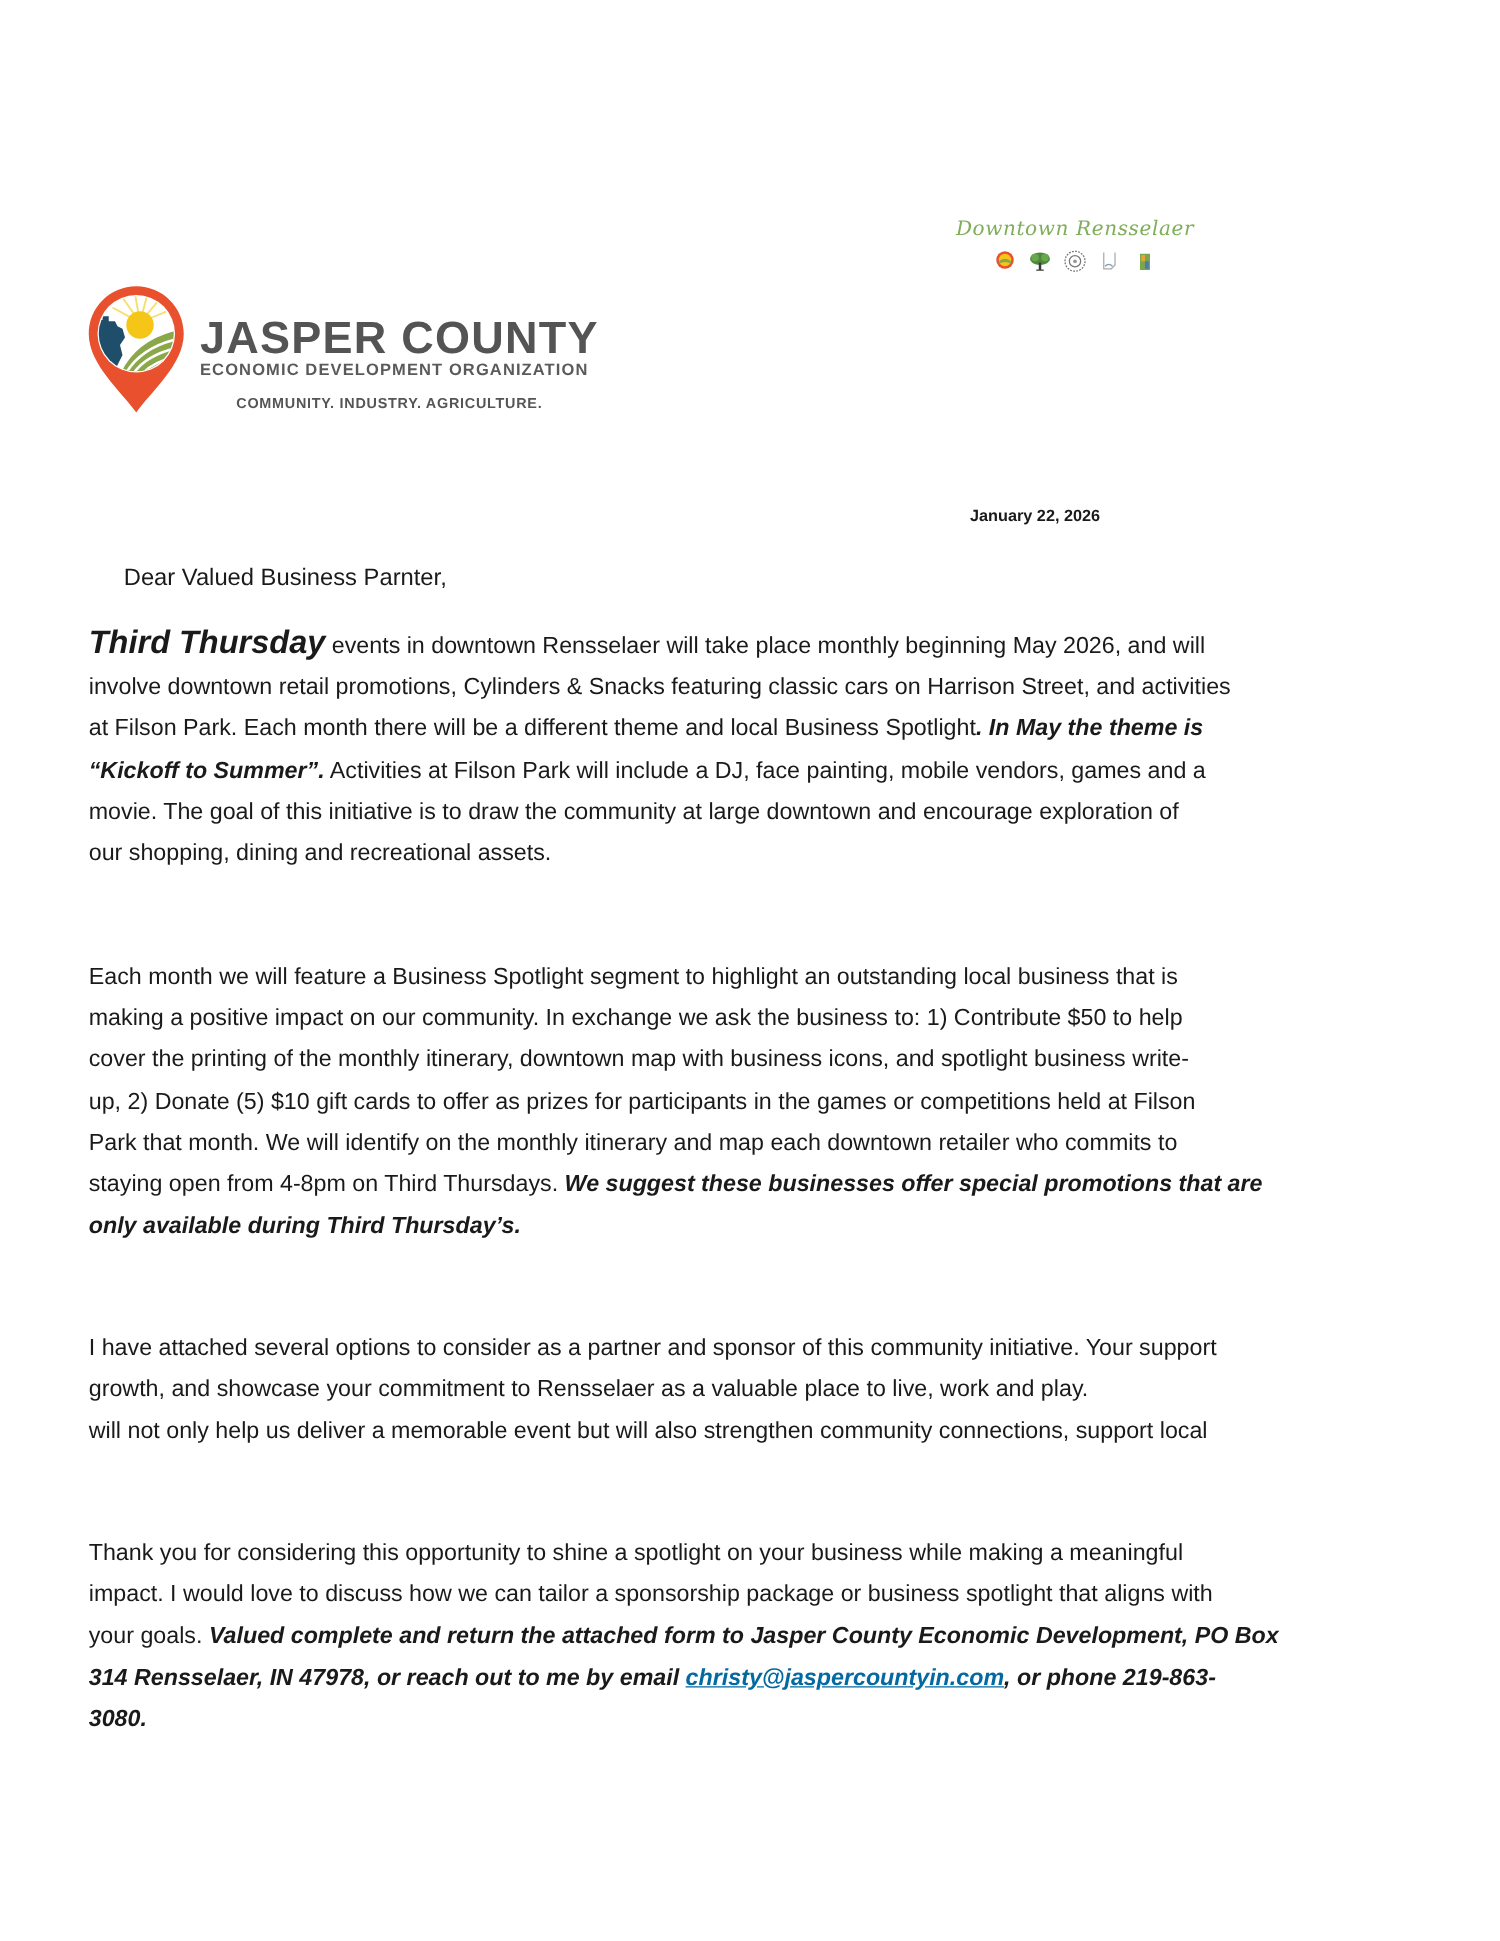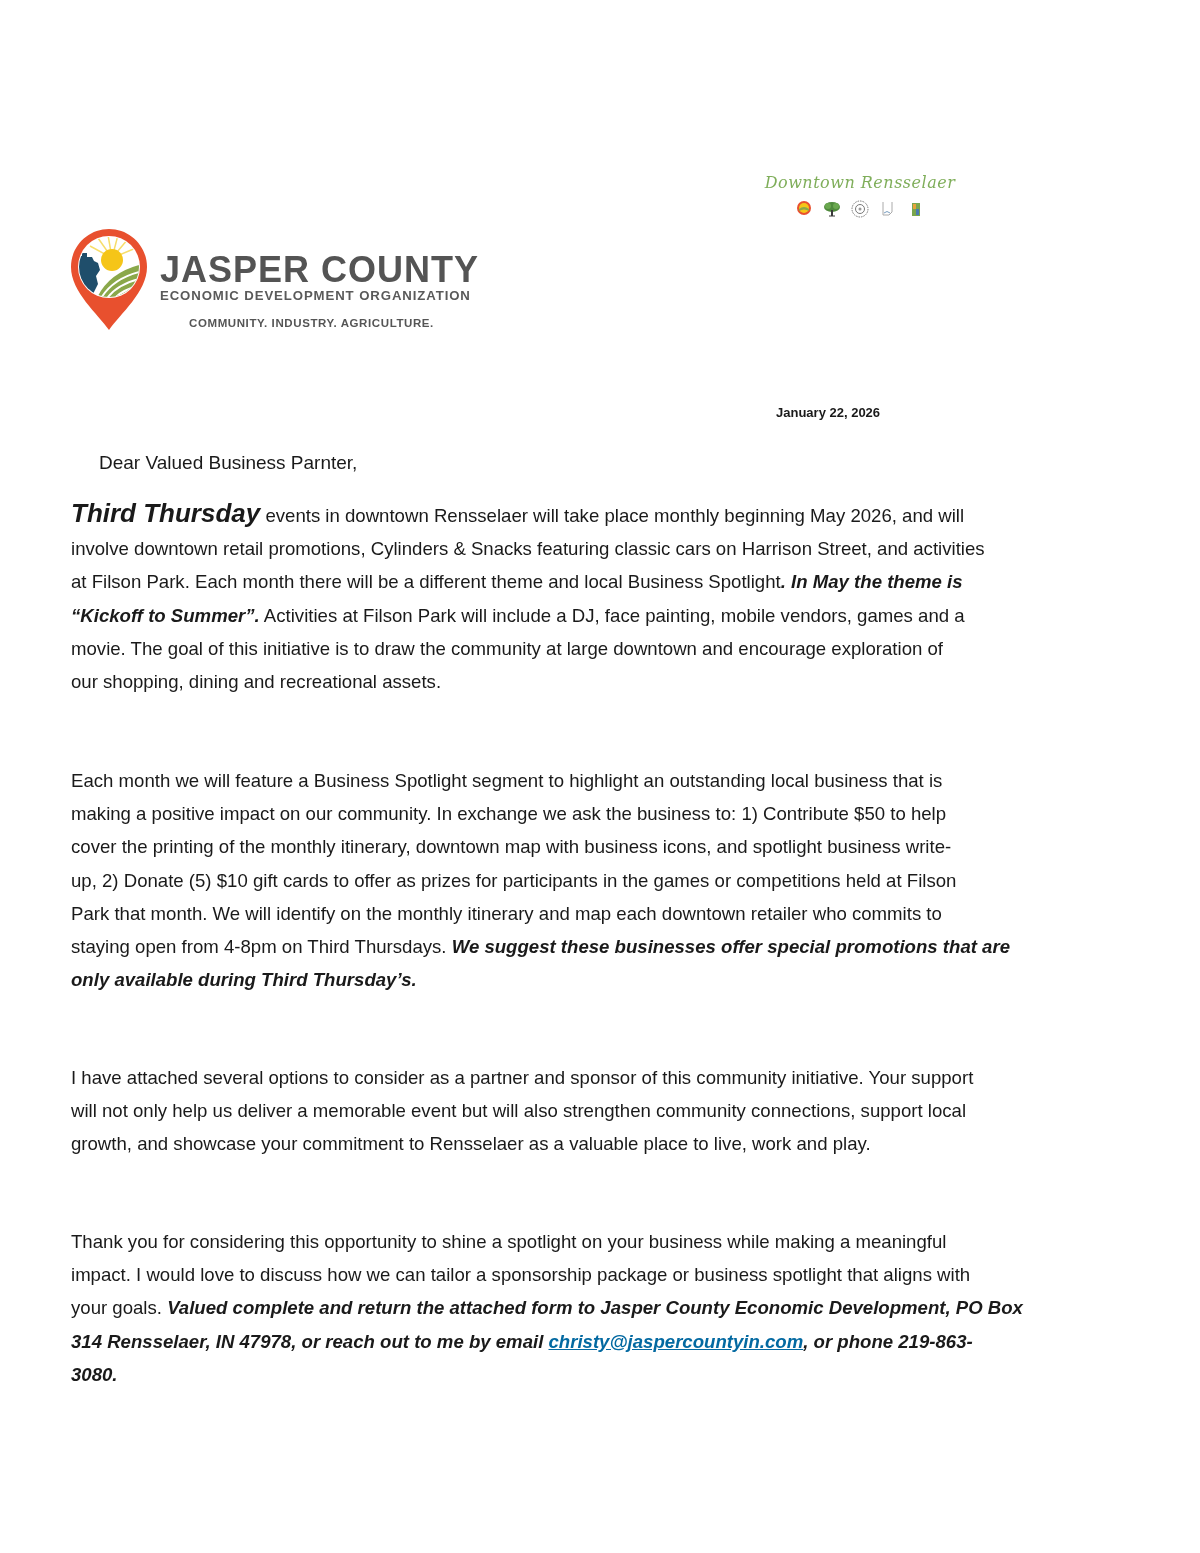--- a/index.html
+++ b/index.html
@@ -245,22 +245,22 @@
     <span class="line">making a positive impact on our community.  In exchange we ask the business to: 1) Contribute $50 to help</span>
     <span class="line">cover the printing of the monthly itinerary, downtown map with business icons, and spotlight business write-</span>
     <span class="line">up, 2) Donate (5) $10 gift cards to offer as prizes for participants in the games or competitions held at Filson</span>
     <span class="line">Park that month. We will identify on the monthly itinerary and map each downtown retailer who commits to</span>
     <span class="line"><span>staying open from 4-8pm on Third Thursdays.  </span><span class="bi">We suggest these businesses offer special promotions that are</span></span>
     <span class="line bi">only available during Third Thursday’s.</span>
   </div>
 
   <div class="para" id="p3">
     <span class="line">I have attached several options to consider as a partner and sponsor of this community initiative.  Your support</span>
+    <span class="line">growth, and showcase your commitment to Rensselaer as a valuable place to live, work and play.</span>
     <span class="line">will not only help us deliver a memorable event but will also strengthen community connections, support local</span>
-    <span class="line">growth, and showcase your commitment to Rensselaer as a valuable place to live, work and play.</span>
   </div>
 
   <div class="para" id="p4">
     <span class="line">Thank you for considering this opportunity to shine a spotlight on your business while making a meaningful</span>
     <span class="line">impact. I would love to discuss how we can tailor a sponsorship package or business spotlight that aligns with</span>
     <span class="line"><span>your goals.  </span><span class="bi">Valued complete and return the attached form to Jasper County Economic Development, PO Box</span></span>
     <span class="line bi"><span>314  Rensselaer, IN  47978, or reach out to me by email </span><a class="email-link">christy@jaspercountyin.com</a><span>, or phone 219-863-</span></span>
     <span class="line bi">3080.</span>
   </div>
 

